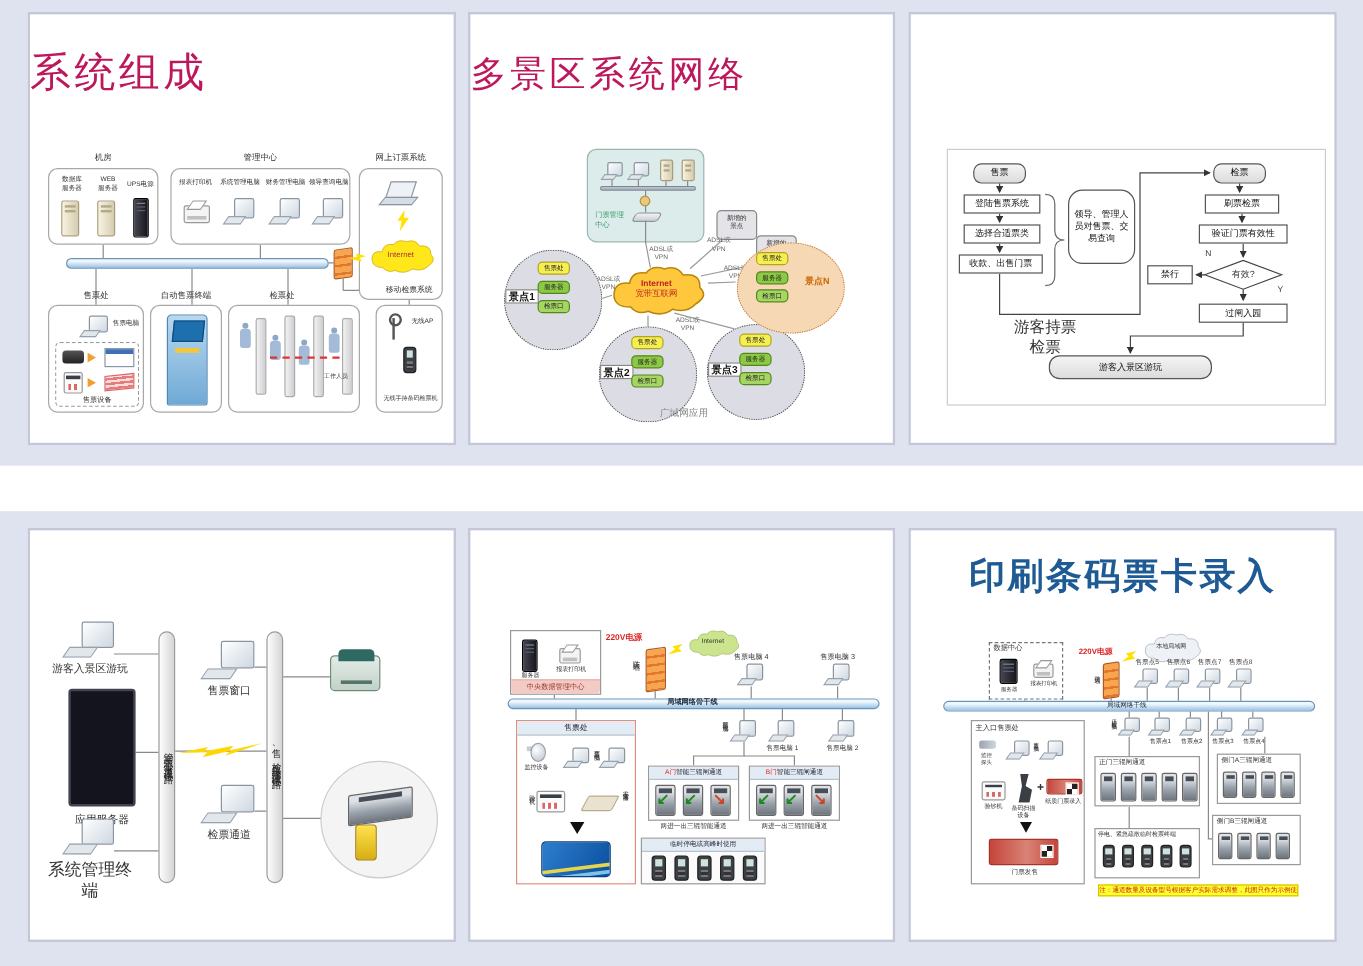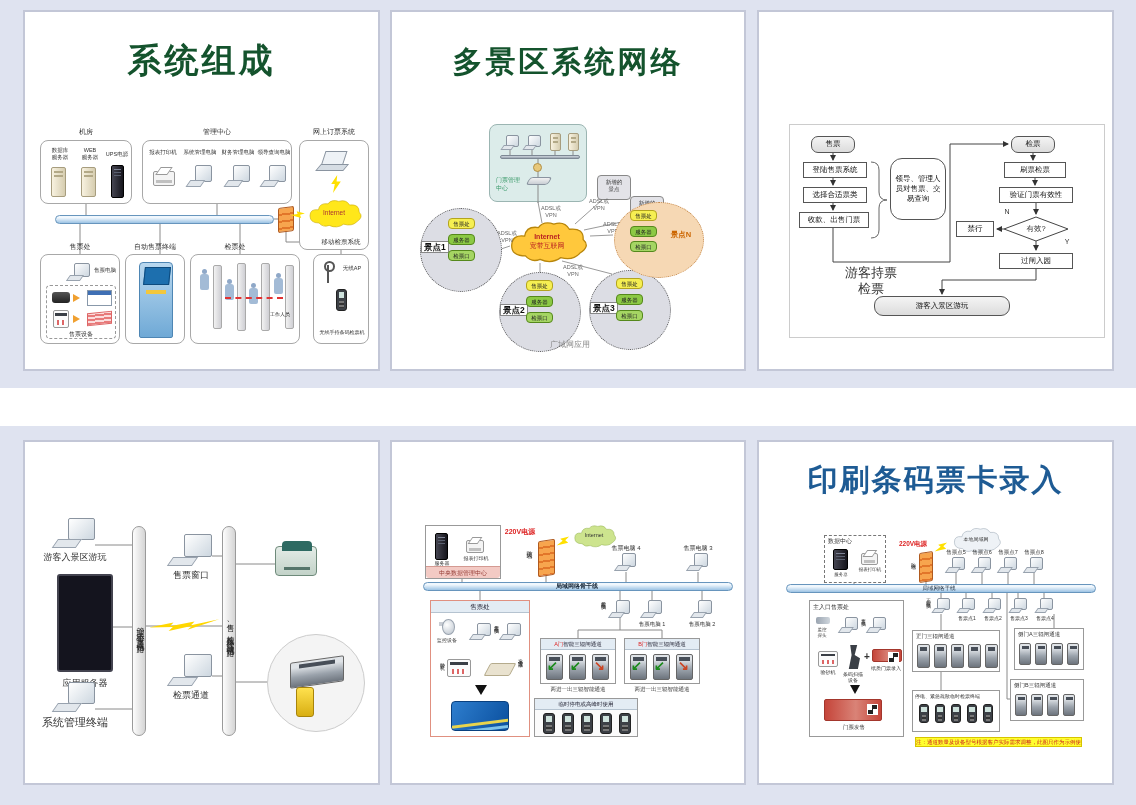--- a/index.html
+++ b/index.html
@@ -1,21 +1,21 @@
 <!DOCTYPE html>
 <html><head>
 <meta charset="utf-8">
 <style>
 *{margin:0;padding:0;box-sizing:border-box}
 html,body{width:1136px;height:805px}
 body{position:relative;background:#fff;font-family:"Liberation Sans",sans-serif;overflow:hidden}
 .panel{position:absolute;left:0;width:1136px;background:#dfe3f0}
 .card{position:absolute;background:#fff;border:2px solid #c3c7d7}
 .abs{position:absolute}
-.title1{position:absolute;left:0;width:100%;text-align:center;color:#14532d;font-weight:700;letter-spacing:3px}
+.title1{position:absolute;left:0;width:100%;color:#be185d;font-weight:400;letter-spacing:3px}
 .title2{position:absolute;left:0;width:100%;text-align:center;color:#1e5b94;font-weight:600;letter-spacing:2px}
 .lbl{position:absolute;font-size:6.5px;color:#333;line-height:1.25;text-align:center;white-space:pre-line}
 .vlbl{position:absolute;writing-mode:vertical-rl;font-size:6px;color:#333;letter-spacing:1px;line-height:1.1}
 .gbox{position:absolute;border:1px solid #a8a8a8;border-radius:8px;background:#fff}
 .sqbox{position:absolute;border:1px solid #999;background:#fff}
 .bus{position:absolute;height:9px;border-radius:5px;background:linear-gradient(#f0f7fd 25%,#9cc3e4);border:1px solid #6795bd}
 .wires{position:absolute;left:0;top:0;pointer-events:none}
 .pc{position:absolute}
 .pc::before{content:"";position:absolute;right:0;top:0;width:62%;height:66%;border:1px solid #8a94a0;background:linear-gradient(135deg,#ffffff,#cdd7e0);border-radius:2px}
 .pc::after{content:"";position:absolute;left:0;bottom:0;width:55%;height:22%;background:#e2e7ec;border:1px solid #98a2ae;transform:skewX(-35deg)}
@@ -315,21 +315,21 @@
         <line x1="187" y1="234" x2="197" y2="234"></line>
       <line x1="211" y1="122" x2="250" y2="122"></line>
         <line x1="211" y1="240" x2="246" y2="240"></line>
     </g>
   </svg>
   <div class="pc" style="left:30px;top:76px;width:40px;height:30px"></div>
   <div class="lbl" style="left:10px;top:110px;width:80px;font-size:9px">游客入景区游玩</div>
   <div class="rack" style="left:32px;top:132px;width:56px;height:98px"></div>
   <div class="lbl" style="left:20px;top:236px;width:80px;font-size:9px">应用服务器</div>
   <div class="pc" style="left:30px;top:240px;width:40px;height:30px"></div>
-  <div class="lbl" style="left:10px;top:274px;width:80px;font-size:11px">系统管理终端</div>
+  <div class="lbl" style="left:10px;top:274px;width:80px;font-size:14px">系统管理终端</div>
   <div class="vbar" style="left:107px;top:84px;height:210px">管理中心骨干通讯链路</div>
   <div class="pc" style="left:145px;top:92px;width:42px;height:32px"></div>
   <div class="lbl" style="left:140px;top:128px;width:52px;font-size:9px">售票窗口</div>
   <div class="pc" style="left:145px;top:212px;width:42px;height:32px"></div>
   <div class="lbl" style="left:140px;top:248px;width:52px;font-size:9px">检票通道</div>
   <div class="bolth" style="left:124px;top:176px;width:70px;height:16px"></div>
   <div class="vbar" style="left:197px;top:84px;height:210px">售、检票终端通讯链路</div>
   <div class="abs" style="left:250px;top:104px;width:42px;height:30px;background:linear-gradient(#e4ece7,#c2d2c8);border:1px solid #6e8a7a;border-radius:4px">
     <div class="abs" style="left:6px;top:-6px;width:30px;height:10px;background:#2e6a62;border-radius:4px 4px 0 0"></div>
     <div class="abs" style="left:8px;bottom:5px;width:26px;height:3px;background:#55756a"></div>

